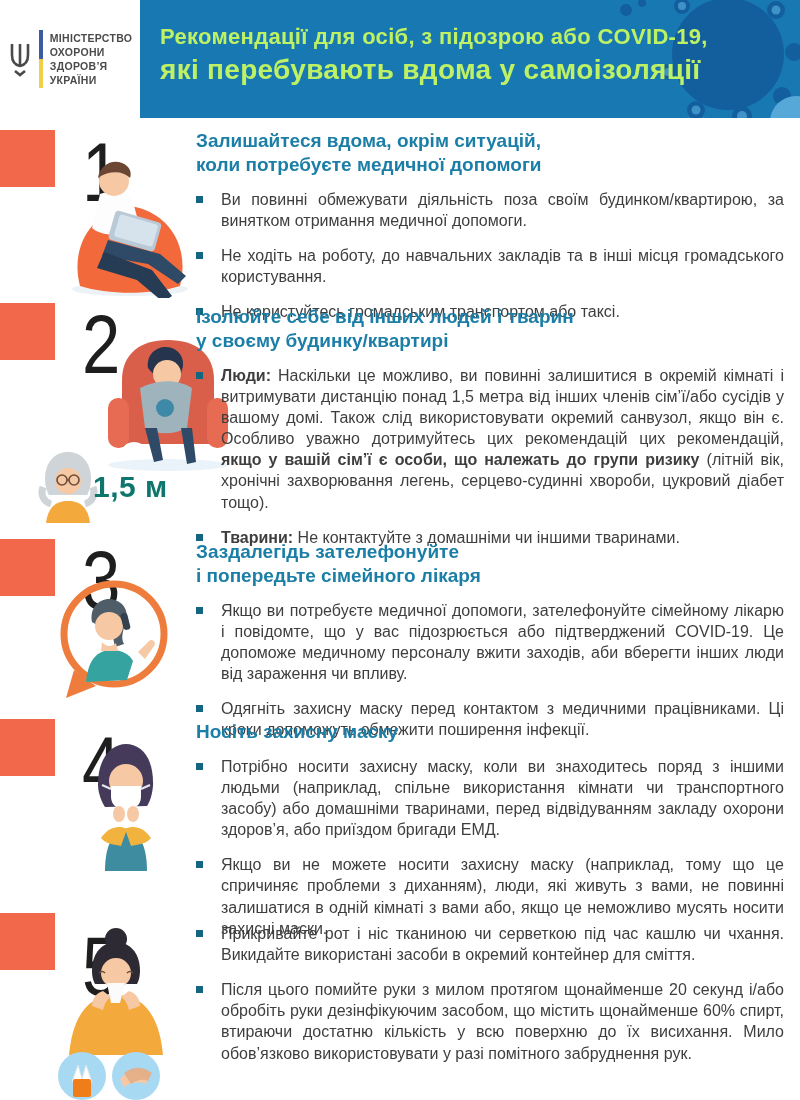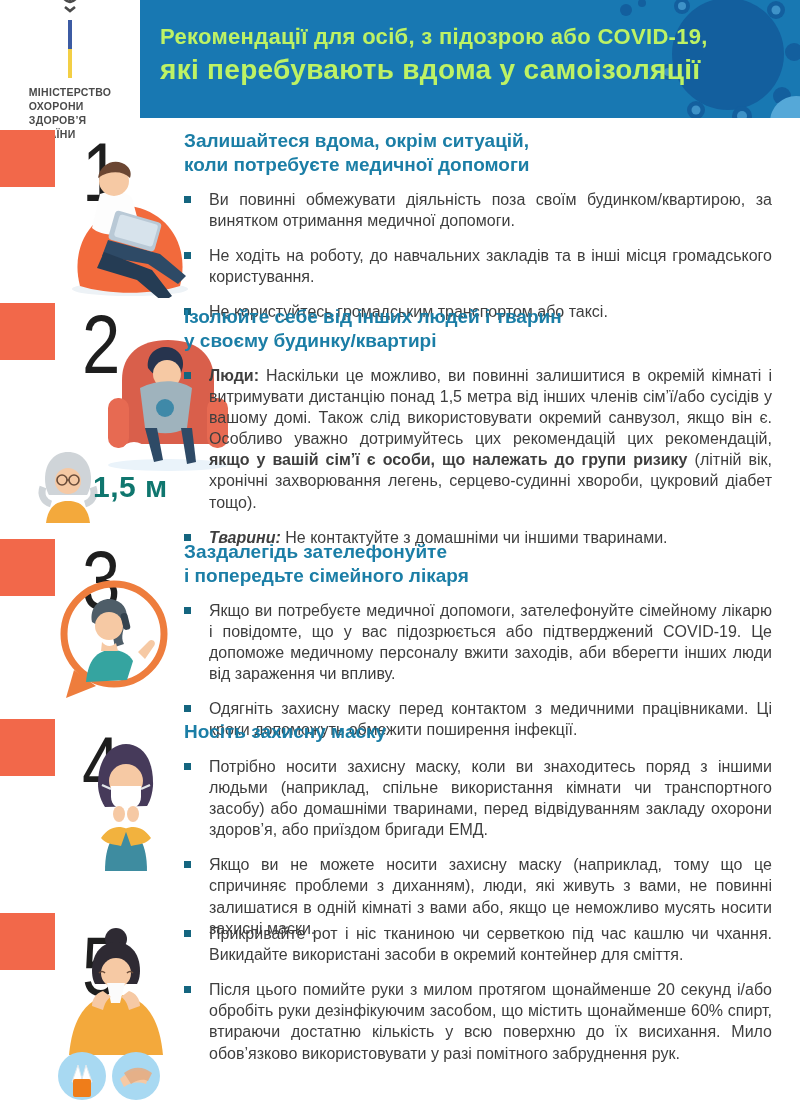--- a/index.html
+++ b/index.html
@@ -1,36 +1,36 @@
 <!DOCTYPE html>
 <html lang="uk"><head>
 <meta charset="utf-8">
 <style>
   html,body{margin:0;padding:0;background:#fff;}
   .page{position:relative;width:800px;height:1100px;background:#fff;overflow:hidden;
         font-family:"Liberation Sans",sans-serif;color:#3e3e3e;}
 
   
   .hdr{position:absolute;left:0;top:0;width:800px;height:118px;background:#fff;}
-  .logo{position:absolute;left:0;top:0;width:140px;height:118px;display:flex;align-items:center;justify-content:center;gap:7px;flex-direction:column;}
+  .logo{position:absolute;left:0;top:0;width:140px;height:118px;display:flex;align-items:center;justify-content:center;gap:7px;}
   .trident{flex:0 0 auto;}
   .flagbar{width:4px;height:58px;display:flex;flex-direction:column;flex:0 0 auto;}
   .flagbar .b{flex:1;background:#3c5ba3;}
   .flagbar .y{flex:1;background:#f3cf45;}
   .ministry{font-size:10.5px;font-weight:700;color:#4a4a4a;line-height:1.35;letter-spacing:.3px;}
   .bluepanel{position:absolute;left:140px;top:0;width:660px;height:118px;background:#1878b2;overflow:hidden;}
   .virusdeco{position:absolute;right:0;top:0;}
   .t1{position:absolute;left:20px;top:24px;font-size:22px;font-weight:700;color:#bef264;letter-spacing:.3px;}
   .t2{position:absolute;left:20px;top:54px;font-size:28px;font-weight:700;color:#bef264;letter-spacing:.3px;}
 
   
   .sq{position:absolute;left:0;width:55px;height:57px;background:#f2684a;}
   .num{position:absolute;left:82px;font-size:84px;line-height:1;font-weight:300;color:#1e1e1e;
        font-family:"Liberation Sans",sans-serif;transform:scaleX(.82);transform-origin:left top;}
-  .content{position:absolute;left:184px;width:596px;}
+  .content{position:absolute;left:196px;width:596px;}
   .shead{font-size:19px;font-weight:700;color:#1b7ea6;line-height:1.26;white-space:pre-line;margin:0 0 12px 0;}
   .bullet{position:relative;padding-left:17px;margin-bottom:14px;}
   .marker{position:absolute;left:0;top:7px;width:7px;height:7px;background:#14657f;display:block;}
   .btext{margin:8px;font-size:16px;line-height:1.32;text-align:justify;color:#3e3e3e;}
   .illus{position:absolute;}
   .distance{position:absolute;font-size:30px;font-weight:700;color:#0f766e;letter-spacing:.5px;}
 
   .q1{top:130px}.q2{top:303px}.q3{top:539px}.q4{top:719px}.q5{top:913px}
   .n1{top:130px}.n2{top:302px}.n3{top:538px}.n4{top:724px}.n5{top:924px}
   .c1{top:129px}.c2{top:305px}.c3{top:540px}.c4{top:720px}.c5{top:915px}
@@ -149,21 +149,21 @@
     <div class="distance" style="left:93px;top:470px">1,5 м</div>
     <div class="content c2">
       <h2 class="shead">Ізолюйте себе від інших людей і тварин
 у своєму будинку/квартирі</h2>
       <div class="bullet">
         <span class="marker"></span>
         <p class="btext"><span style="font-weight: 700;">Люди: </span><span>Наскільки це можливо, ви повинні залишитися в окремій кімнаті і витримувати дистанцію понад 1,5 метра від інших членів сім’ї/або сусідів у вашому домі. Також слід використовувати окремий санвузол, якщо він є. Особливо уважно дотримуйтесь цих рекомендацій цих рекомендацій, </span><span style="font-weight: 700;">якщо у вашій сім’ї є особи, що належать до групи ризику</span><span> (літній вік, хронічні захворювання легень, серцево-судинні хвороби, цукровий діабет тощо).</span></p>
       </div>
       <div class="bullet">
         <span class="marker"></span>
-        <p class="btext"><span style="font-weight: 700; font-style: italic;">Тварини: </span><span>Не контактуйте з домашніми чи іншими тваринами.</span></p>
+        <p class="btext"><span style="font-weight: 700;">Тварини: </span><span>Не контактуйте з домашніми чи іншими тваринами.</span></p>
       </div>
     </div>
   </div>
 
   <div>
     <div class="sq q3"></div>
     <div class="num n3">3</div>
     <svg class="illus" style="left:50px;top:572px" width="122" height="135" viewBox="0 0 122 135">
       <circle cx="64" cy="62" r="50" fill="none" stroke="#ee7d3d" stroke-width="7"></circle>
       <path d="M24 98 l-8 28 l30 -12 Z" fill="#ee7d3d"></path>

